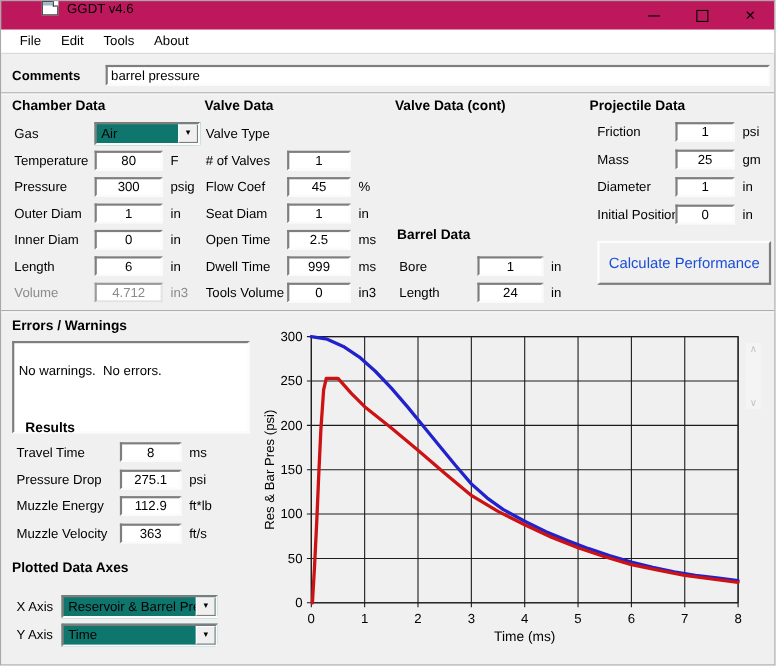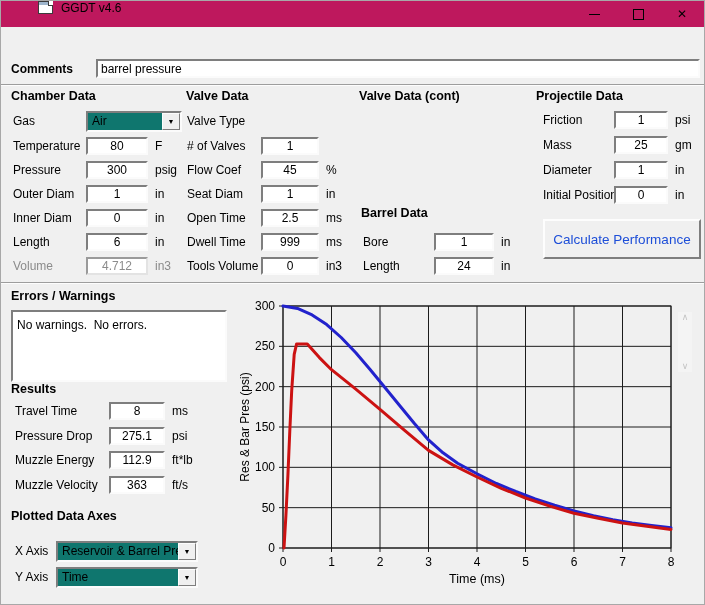--- a/index.html
+++ b/index.html
@@ -30,21 +30,21 @@
   .tbox{display:block;flex:0 0 auto;height:14px;line-height:14px;text-align:center;}
   .unit{margin-left:7px;}
   .dis{color:#8b8b8b;}
   .dis .tbox{color:#8b8b8b;border-color:#9a9a9a #e3e3e3 #e3e3e3 #9a9a9a;}
   .combo{display:flex;flex:0 0 auto;height:17px;align-items:stretch;background:#0f766e;position:relative;overflow:hidden;}
   .combo-text{flex:1;line-height:17px;padding-left:4px;overflow:hidden;white-space:nowrap;}
   .combo-btn{flex:0 0 16px;display:flex;align-items:center;justify-content:center;font-size:7px;
              background:#f0f0f0;border-style:solid;border-width:1px;border-color:#fdfdfd #7e7e7e #7e7e7e #fdfdfd;color:#000;}
   .etch{position:absolute;left:0;right:0;height:0;border-top:1px solid #9d9d9d;border-bottom:1px solid #fdfdfd;}
   
-  .errbox{position:absolute;left:10px;top:309px;width:190px;height:60px;padding:6px 18px 2px 4px;
+  .errbox{position:absolute;left:10px;top:309px;width:190px;height:60px;padding:18px 18px 2px 4px;
           white-space:pre-wrap;overflow:hidden;}
   .scrollcol{position:absolute;right:12px;top:311px;width:14px;height:58px;background:#f4f4f4;
              display:flex;flex-direction:column;justify-content:space-between;align-items:center;padding:1px 0;}
   .chev{color:#c3c3c3;font-size:9px;line-height:1;}
   
   .btn-calc{position:absolute;left:542px;top:218px;width:158px;height:40px;display:flex;align-items:center;justify-content:center;
             color:#1d4ed8;font-size:13.5px;}
   .btn-rescale{position:absolute;left:125px;top:504px;width:73px;height:24px;display:flex;align-items:center;justify-content:center;
                border:1px solid #111;box-shadow:inset 1px 1px 0 #fdfdfd,inset -1px -1px 0 #7e7e7e;background:#f0f0f0;}
   .btn-rescale .focusrect{position:absolute;left:4px;top:4px;right:4px;bottom:4px;outline:1px dotted #555;}
@@ -68,20 +68,26 @@
         <span class="glyph-min"></span>
       </span>
     <span class="wbtn">
         <span class="glyph-max"></span>
       </span>
     <span class="wbtn">
         <span class="glyph-close">✕</span>
       </span>
   </div>
 
+  <div class="menubar">
+    <span class="menu-item">File</span>
+    <span class="menu-item">Edit</span>
+    <span class="menu-item">Tools</span>
+    <span class="menu-item">About</span>
+  </div>
 
   <div class="frow" style="left:10px;top:58px;font-weight:bold;">
     <span class="lbl">Comments</span>
   </div>
   <input class="sunken" style="position: absolute; left: 95px; top: 58px; width: 597px; height: 15px; font: 12px &quot;Liberation Sans&quot;, sans-serif; padding: 0px 0px 0px 3px; outline: none;" value="barrel pressure">
 
   <div class="etch" style="top:83px;"></div>
 
   <div class="hdr" style="left:10px;top:88px;">Chamber Data</div>
   <div class="hdr" style="left:185px;top:88px;">Valve Data</div>
@@ -196,21 +202,21 @@
 
   <div class="etch" style="top:281px;"></div>
 
   <div class="hdr" style="left:10px;top:288px;">Errors / Warnings</div>
   <div class="errbox sunken">No warnings.  No errors.</div>
   <div class="scrollcol">
     <span class="chev">∧</span>
     <span class="chev">∨</span>
   </div>
 
-  <div class="hdr" style="left:10px;top:381px;">Results</div>
+  <div class="hdr" style="left:10px;top:381px;padding-left:12px;">Results</div>
   <div class="frow" style="left:14px;top:400px;">
     <span class="lbl w94">Travel Time</span>
     <span class="tbox sunken" style="width:52px;">8</span>
     <span class="unit">ms</span>
   </div>
   <div class="frow" style="left:14px;top:425px;">
     <span class="lbl w94">Pressure Drop</span>
     <span class="tbox sunken" style="width:52px;">275.1</span>
     <span class="unit">psi</span>
   </div>

